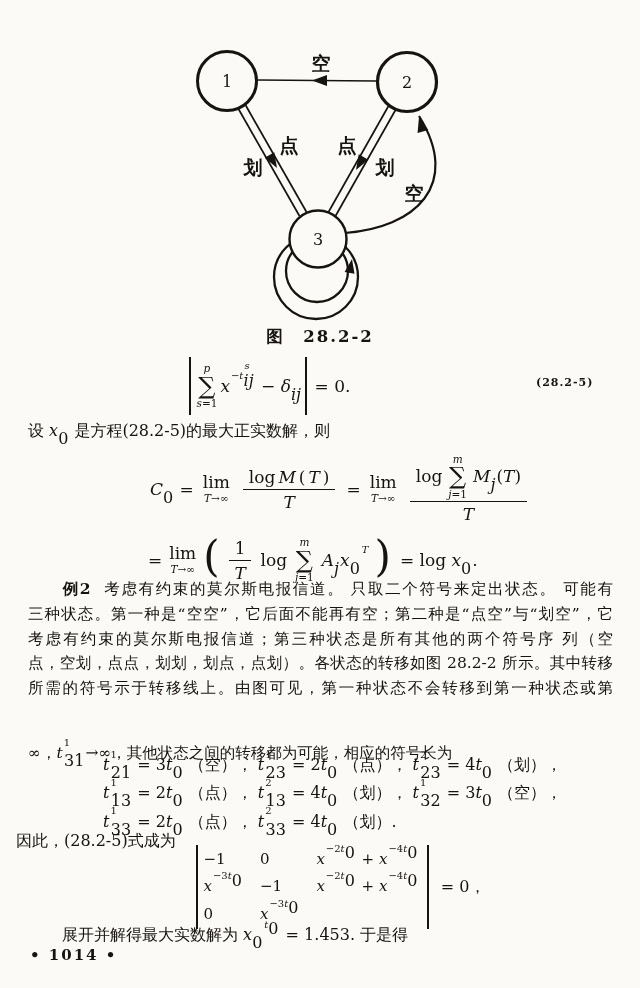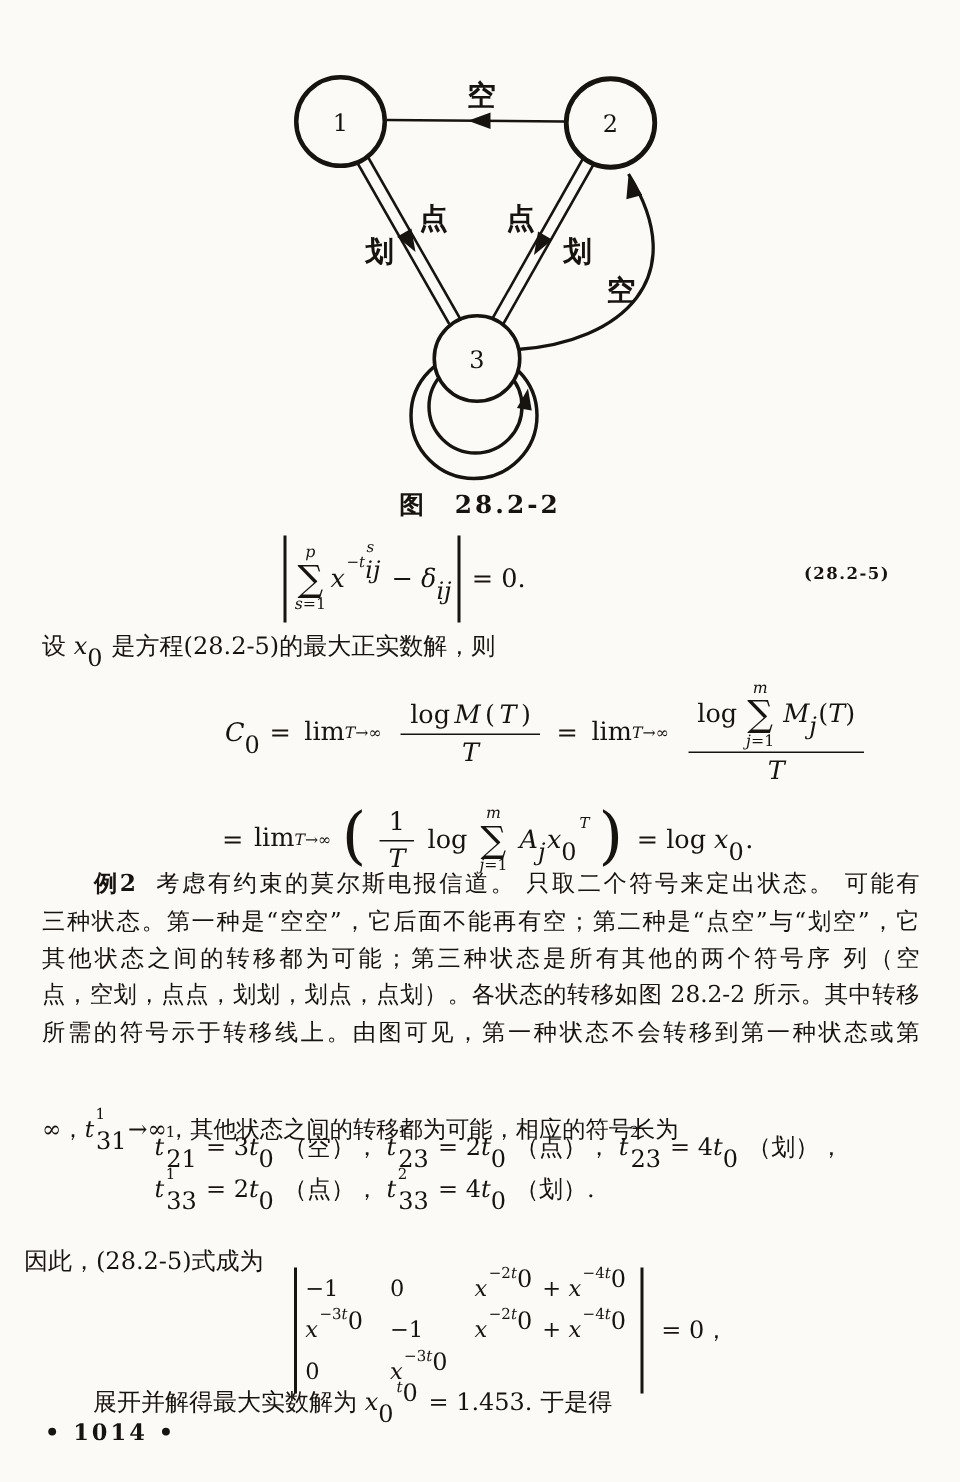--- a/index.html
+++ b/index.html
@@ -15,21 +15,21 @@
     font-size:16.5px; font-weight:bold; letter-spacing:2px;
   }
   
   .math i{font-style:italic;}
   .math sup{font-size:10px; position:relative; top:-6px; line-height:0; margin:0 1px 0 1px;}
   .math sub{font-size:16px; position:relative; bottom:-3.5px; line-height:0; margin:0 1px 0 0;}
   .math sup + sub{margin-left:-7px;}
   .frac{display:inline-flex; flex-direction:column; align-items:center; vertical-align:middle; margin:0 4px;}
   .frac .num{padding:0 6px 2px; border-bottom:1.4px solid currentColor; display:inline-flex; align-items:center; gap:3px;}
   .frac .den{padding-top:2px;}
-  .limstk{display:inline-flex; align-items:center; line-height:1.05; vertical-align:middle; margin:0 2px;}
+  .limstk{display:inline-flex; flex-direction:column; align-items:center; line-height:1.05; vertical-align:middle; margin:0 2px;}
   .limstk .lsub{font-size:10.5px; margin-top:2px;}
   .sigma{display:inline-flex; flex-direction:column; align-items:center; line-height:1; vertical-align:middle; margin:0 3px;}
   .sigma .stop{font-size:10.5px; margin-bottom:1px;}
   .sigma .sglyph{font-size:24px; line-height:0.95;}
   .sigma .sbot{font-size:10.5px; margin-top:1px;}
   .vbar{align-self:stretch; width:1.5px; background:currentColor; margin:0 3px;}
   .bigp{font-size:42px; font-weight:300; line-height:40px; transform:translateY(-3px);}
   
   .eq5{position:absolute; left:186px; top:357px; height:58px; display:flex; align-items:center; font-size:17px;}
   .eq5-tag{position:absolute; left:536px; top:376px; font-size:11px; font-weight:bold; letter-spacing:1px;}
@@ -171,28 +171,29 @@
     <span class="math"><i>A</i><sub><i>j</i></sub><i>x</i><sub>0</sub><sup><i>T</i></sup></span>
     <span class="bigp">)</span>
     <span class="math" style="margin-left:4px;">= log <i>x</i><sub>0</sub>.</span>
   </div>
 
   <div class="para">
     <div class="pline">
       <span class="indent"></span><b class="extag">例2</b><span class="exgap"></span><span class="math">考虑有约束的莫尔斯电报信道。 只取二个符号来定出状态。 可能有</span>
     </div>
     <div class="pline math">三种状态。第一种是“空空”，它后面不能再有空；第二种是“点空”与“划空”，它</div>
-    <div class="pline math">其他状态之间的转移都为可能；第三种状态是所有其他的两个符号序 列（空</div>
+    <div class="pline math">考虑有约束的莫尔斯电报信道；第三种状态是所有其他的两个符号序 列（空</div>
     <div class="pline math">点，空划，点点，划划，划点，点划）。各状态的转移如图 28.2-2 所示。其中转移</div>
     <div class="pline math">所需的符号示于转移线上。由图可见，第一种状态不会转移到第一种状态或第</div>
     <div class="pline last math">∞，<i>t</i><sup>1</sup><sub>31</sub>→∞，其他状态之间的转移都为可能，相应的符号长为</div>
   </div>
 
   <div class="tlens">
     <div class="math"><i>t</i><sup>1</sup><sub>21</sub> = 3<i>t</i><sub>0</sub> （空）， <i>t</i><sup>1</sup><sub>23</sub> = 2<i>t</i><sub>0</sub> （点）， <i>t</i><sup>2</sup><sub>23</sub> = 4<i>t</i><sub>0</sub> （划），</div>
+    <div class="math"><i>t</i><sup>1</sup><sub>13</sub> = 2<i>t</i><sub>0</sub> （点）， <i>t</i><sup>2</sup><sub>13</sub> = 4<i>t</i><sub>0</sub> （划）， <i>t</i><sup>1</sup><sub>32</sub> = 3<i>t</i><sub>0</sub> （空），</div>
     <div class="math"><i>t</i><sup>1</sup><sub>33</sub> = 2<i>t</i><sub>0</sub> （点）， <i>t</i><sup>2</sup><sub>33</sub> = 4<i>t</i><sub>0</sub> （划）.</div>
   </div>
 
   <div class="leftline l-therefore math">因此，(28.2-5)式成为</div>
 
   <div class="detblock math">
     <span class="vbar"></span>
     <span class="detgrid">
       <span class="math">−1</span>
       <span class="math">0</span>

